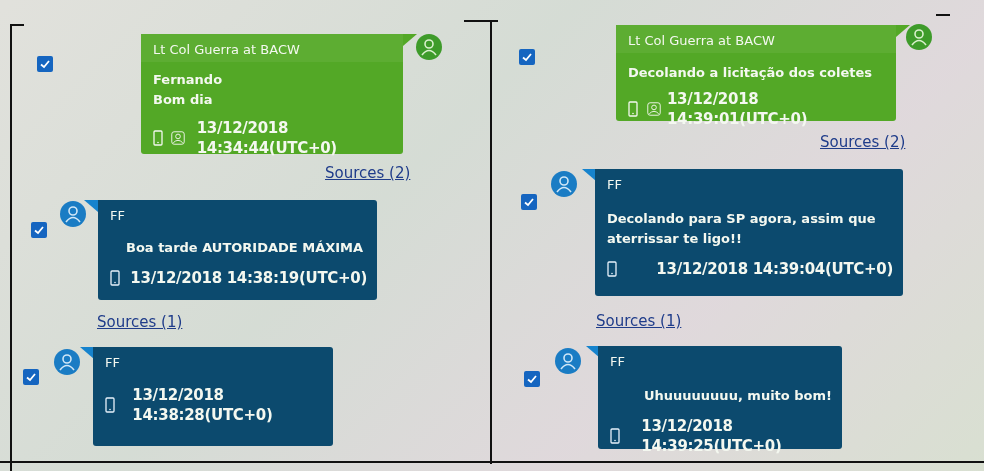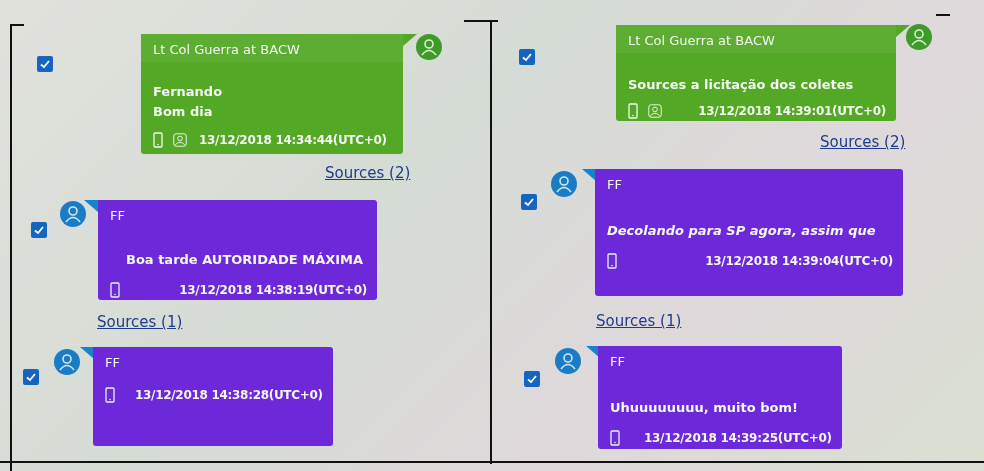--- a/index.html
+++ b/index.html
@@ -26,27 +26,27 @@
       display: flex; align-items: center; justify-content: center;
     }
     .avatar.green { background: #3e9b2a; }
     .avatar.blue { background: #1a7cc4; }
     .avatar svg { width: 20px; height: 20px; }
     .bubble {
       position: absolute; color: #f4f8f0;
       font-size: 13px; line-height: 20px;
     }
     .bubble.green { background: #53a826; border-radius: 0 0 3px 3px; }
-    .bubble.blue { background: #6d28d9; border-radius: 0 3px 3px 3px; }
+    .bubble.blue { background: #0c4a6e; border-radius: 0 3px 3px 3px; }
     .bubble .sender { font-size: 13px; padding: 6px 10px 2px 12px; }
     .bubble.green .sender { background: rgba(255,255,255,0.06); }
-    .bubble .body { padding: 4px 10px 0 12px; font-weight: bold; margin-top: 12px; }
+    .bubble .body { padding: 4px 10px 0 12px; font-weight: bold; }
     .bubble .footer {
       display: flex; align-items: center; gap: 6px;
-      padding: 4px 10px 6px 12px; font-size: 12px;
+      padding: 4px 10px 6px 12px; font-size: 15px;
     }
     .bubble .footer .ts { margin-left: auto; font-weight: bold; letter-spacing: -0.3px; }
     .bubble .footer.left .ts { margin-left: 14px; }
     .ico { width: 14px; height: 18px; display: inline-flex; align-items: center; }
     .tail-green {
       position: absolute; width: 0; height: 0;
       border-left: 14px solid #53a826; border-bottom: 12px solid transparent;
     }
     .tail-blue {
       position: absolute; width: 0; height: 0;
@@ -162,21 +162,21 @@
 </div>
 
 <div class="checkbox" style="left:519px;top:49px;">
   <svg viewBox="0 0 12 12">
       <path d="M2 6.5 L5 9 L10 3" stroke="#fff" stroke-width="1.8" fill="none"></path>
     </svg>
 </div>
 <div class="bubble green" style="left:616px;top:25px;width:280px;height:96px;">
   <div class="sender">Lt Col Guerra at BACW</div>
   <div class="body" style="padding-top:10px;">
-    <div>Sources a licitação dos coletes</div>
+    <div>Decolando a licitação dos coletes</div>
   </div>
   <div class="footer" style="padding-top:6px;">
     <span class="ico">
         <svg width="10" height="16" viewBox="0 0 10 16">
           <rect x="1" y="1" width="8" height="14" rx="1" stroke="#f4f8f0" stroke-width="1.3" fill="none"></rect>
           <circle cx="5" cy="12.5" r="0.8" fill="#f4f8f0"></circle>
         </svg>
       </span>
     <span class="ico">
         <svg width="18" height="18" viewBox="0 0 18 18">
@@ -204,22 +204,23 @@
 </div>
 <div class="avatar blue" style="left:551px;top:171px;">
   <svg viewBox="0 0 20 20">
       <circle cx="10" cy="7" r="4" stroke="#cfe6f7" stroke-width="1.6" fill="none"></circle>
       <path d="M3 18 Q10 9 17 18" stroke="#cfe6f7" stroke-width="1.6" fill="none"></path>
     </svg>
 </div>
 <div class="tail-blue" style="left:582px;top:169px;"></div>
 <div class="bubble blue" style="left:595px;top:169px;width:308px;height:127px;">
   <div class="sender">FF</div>
-  <div class="body" style="padding-top:12px;font-style:italic;">
+  <div class="body" style="padding-top:12px;">
     <div>Decolando para SP agora, assim que</div>
+    <div>aterrissar te ligo!!</div>
   </div>
   <div class="footer" style="padding-top:10px;">
     <span class="ico">
         <svg width="10" height="16" viewBox="0 0 10 16">
           <rect x="1" y="1" width="8" height="14" rx="1" stroke="#e8f2fb" stroke-width="1.3" fill="none"></rect>
           <circle cx="5" cy="12.5" r="0.8" fill="#e8f2fb"></circle>
         </svg>
       </span>
     <span class="ts">13/12/2018 14:39:04(UTC+0)</span>
   </div>
@@ -233,21 +234,21 @@
 </div>
 <div class="avatar blue" style="left:555px;top:348px;">
   <svg viewBox="0 0 20 20">
       <circle cx="10" cy="7" r="4" stroke="#cfe6f7" stroke-width="1.6" fill="none"></circle>
       <path d="M3 18 Q10 9 17 18" stroke="#cfe6f7" stroke-width="1.6" fill="none"></path>
     </svg>
 </div>
 <div class="tail-blue" style="left:586px;top:346px;"></div>
 <div class="bubble blue" style="left:598px;top:346px;width:244px;height:103px;">
   <div class="sender">FF</div>
-  <div class="body" style="padding-top:12px;">
+  <div class="body" style="padding-top:12px;text-align:right;">
     <div>Uhuuuuuuuu, muito bom!</div>
   </div>
   <div class="footer left" style="padding-top:10px;">
     <span class="ico">
         <svg width="10" height="16" viewBox="0 0 10 16">
           <rect x="1" y="1" width="8" height="14" rx="1" stroke="#e8f2fb" stroke-width="1.3" fill="none"></rect>
           <circle cx="5" cy="12.5" r="0.8" fill="#e8f2fb"></circle>
         </svg>
       </span>
     <span class="ts" style="">13/12/2018 14:39:25(UTC+0)</span>

